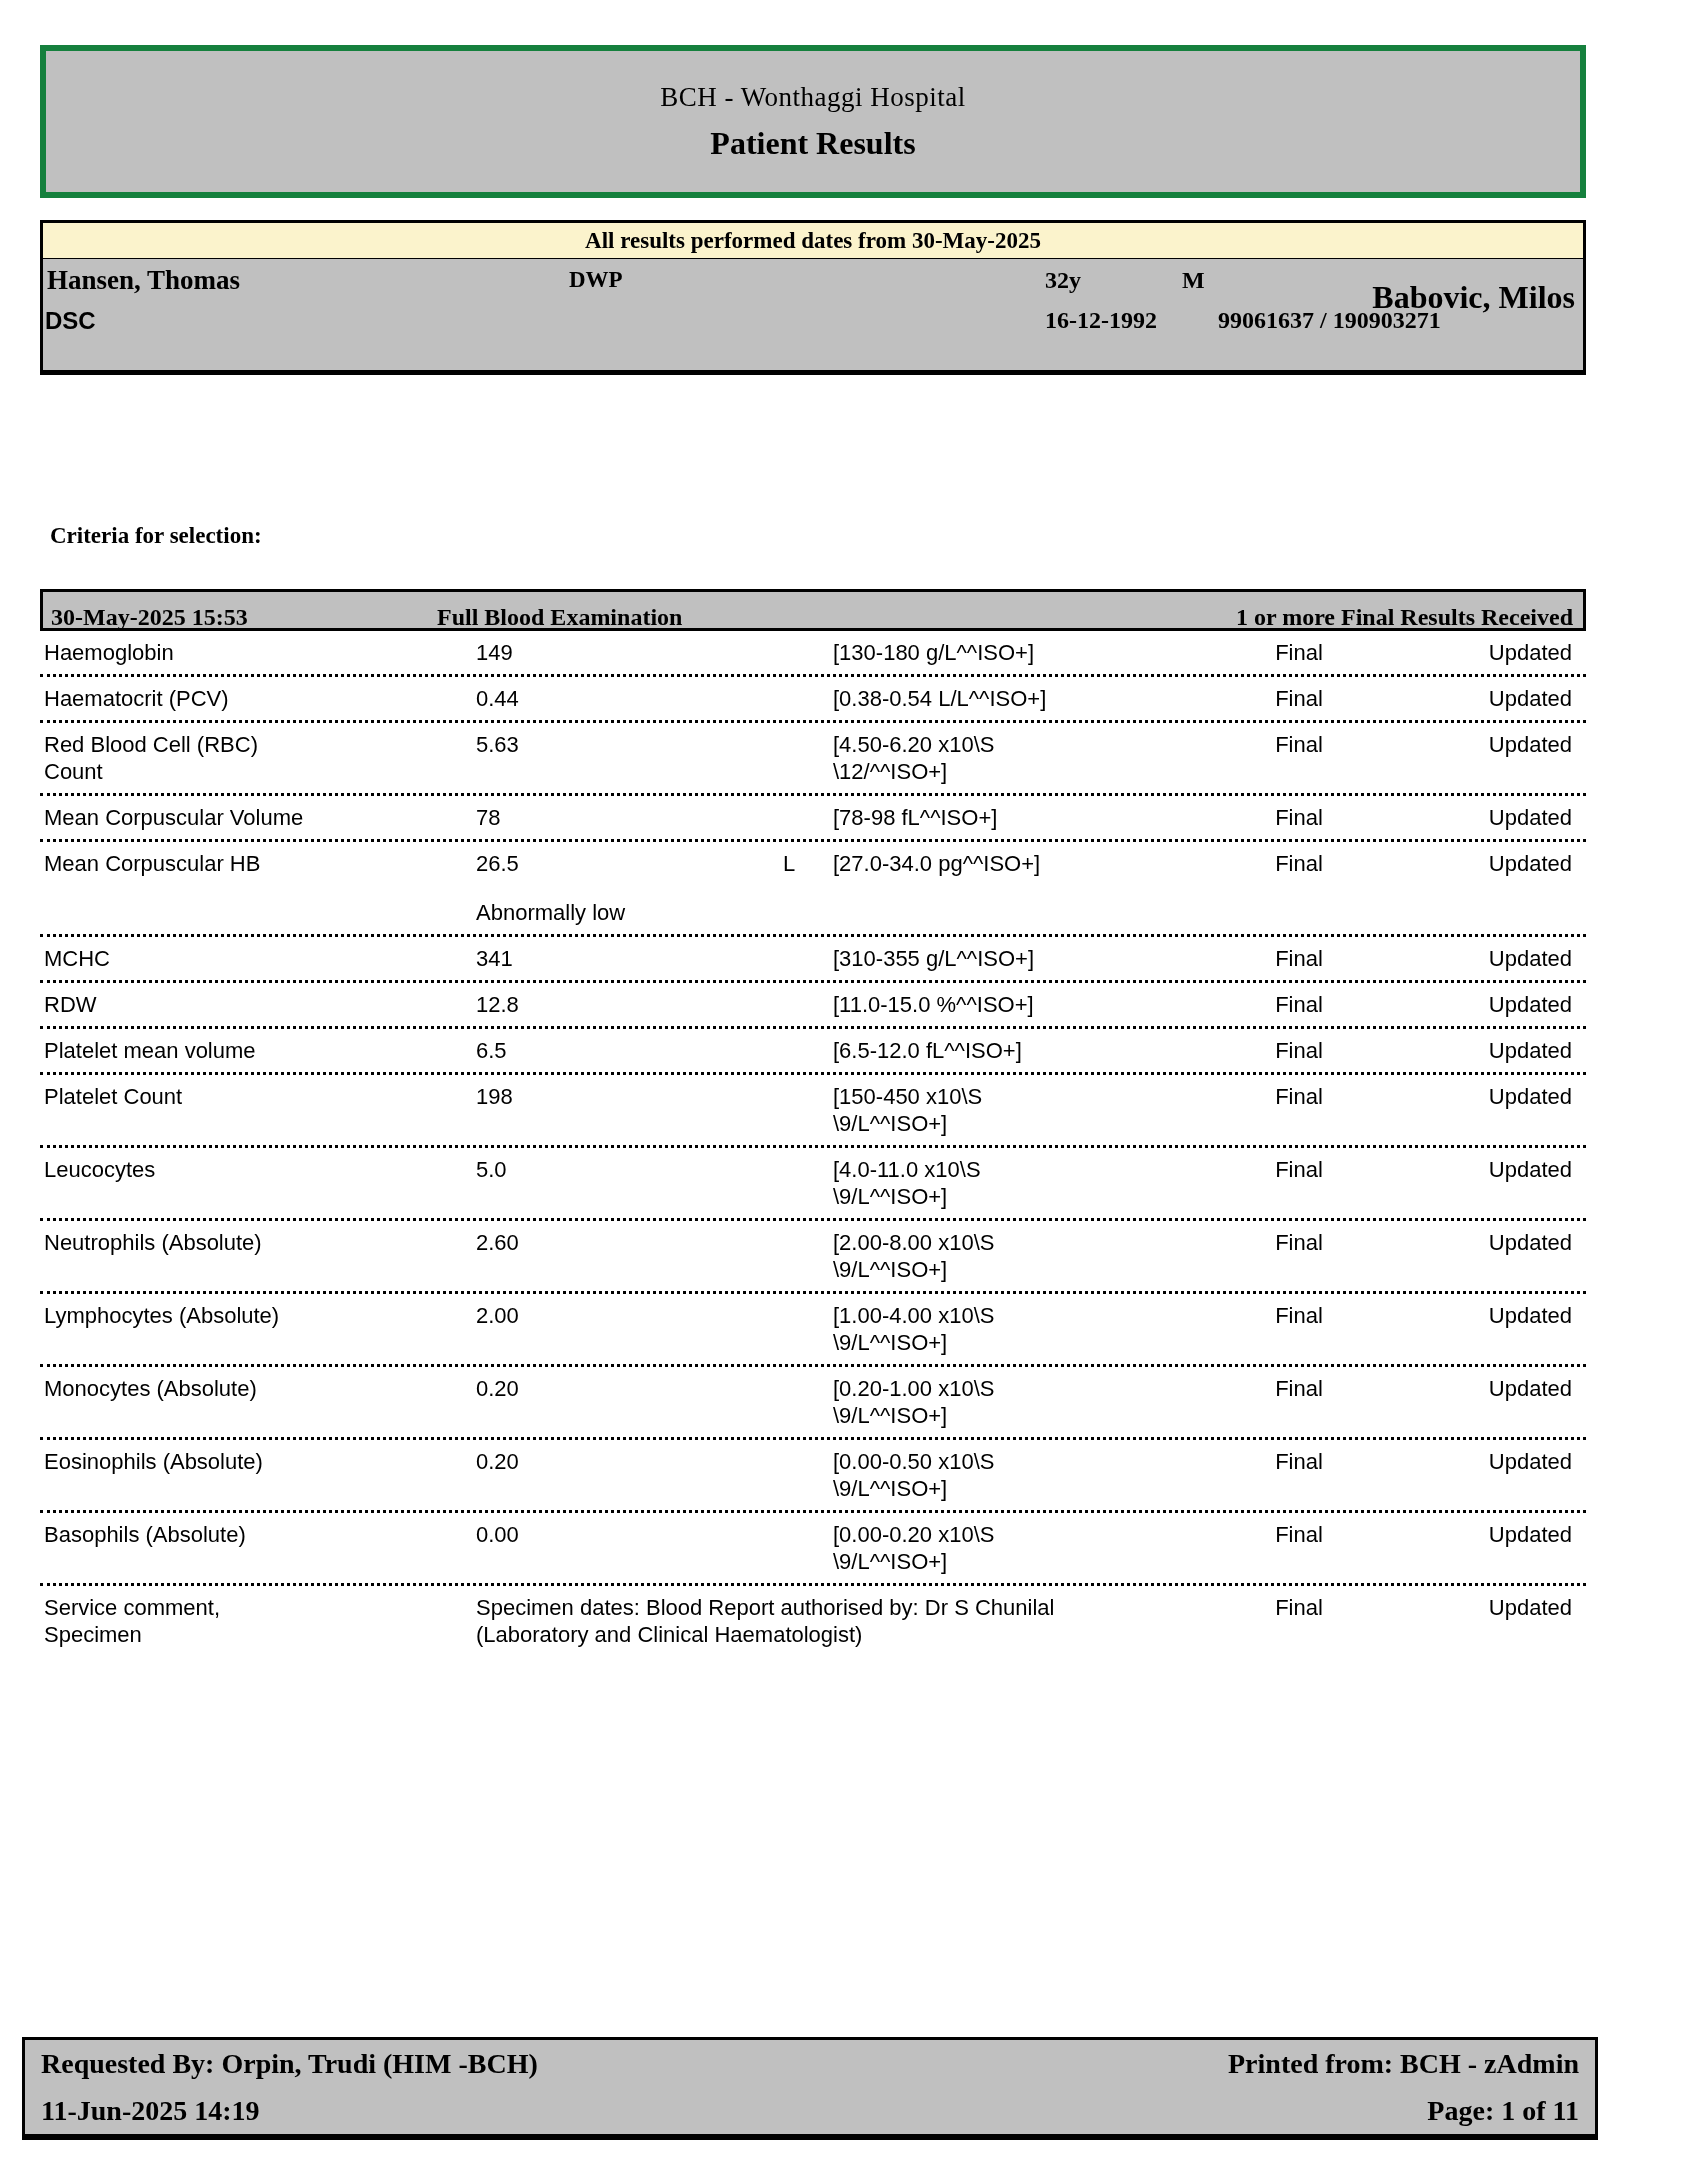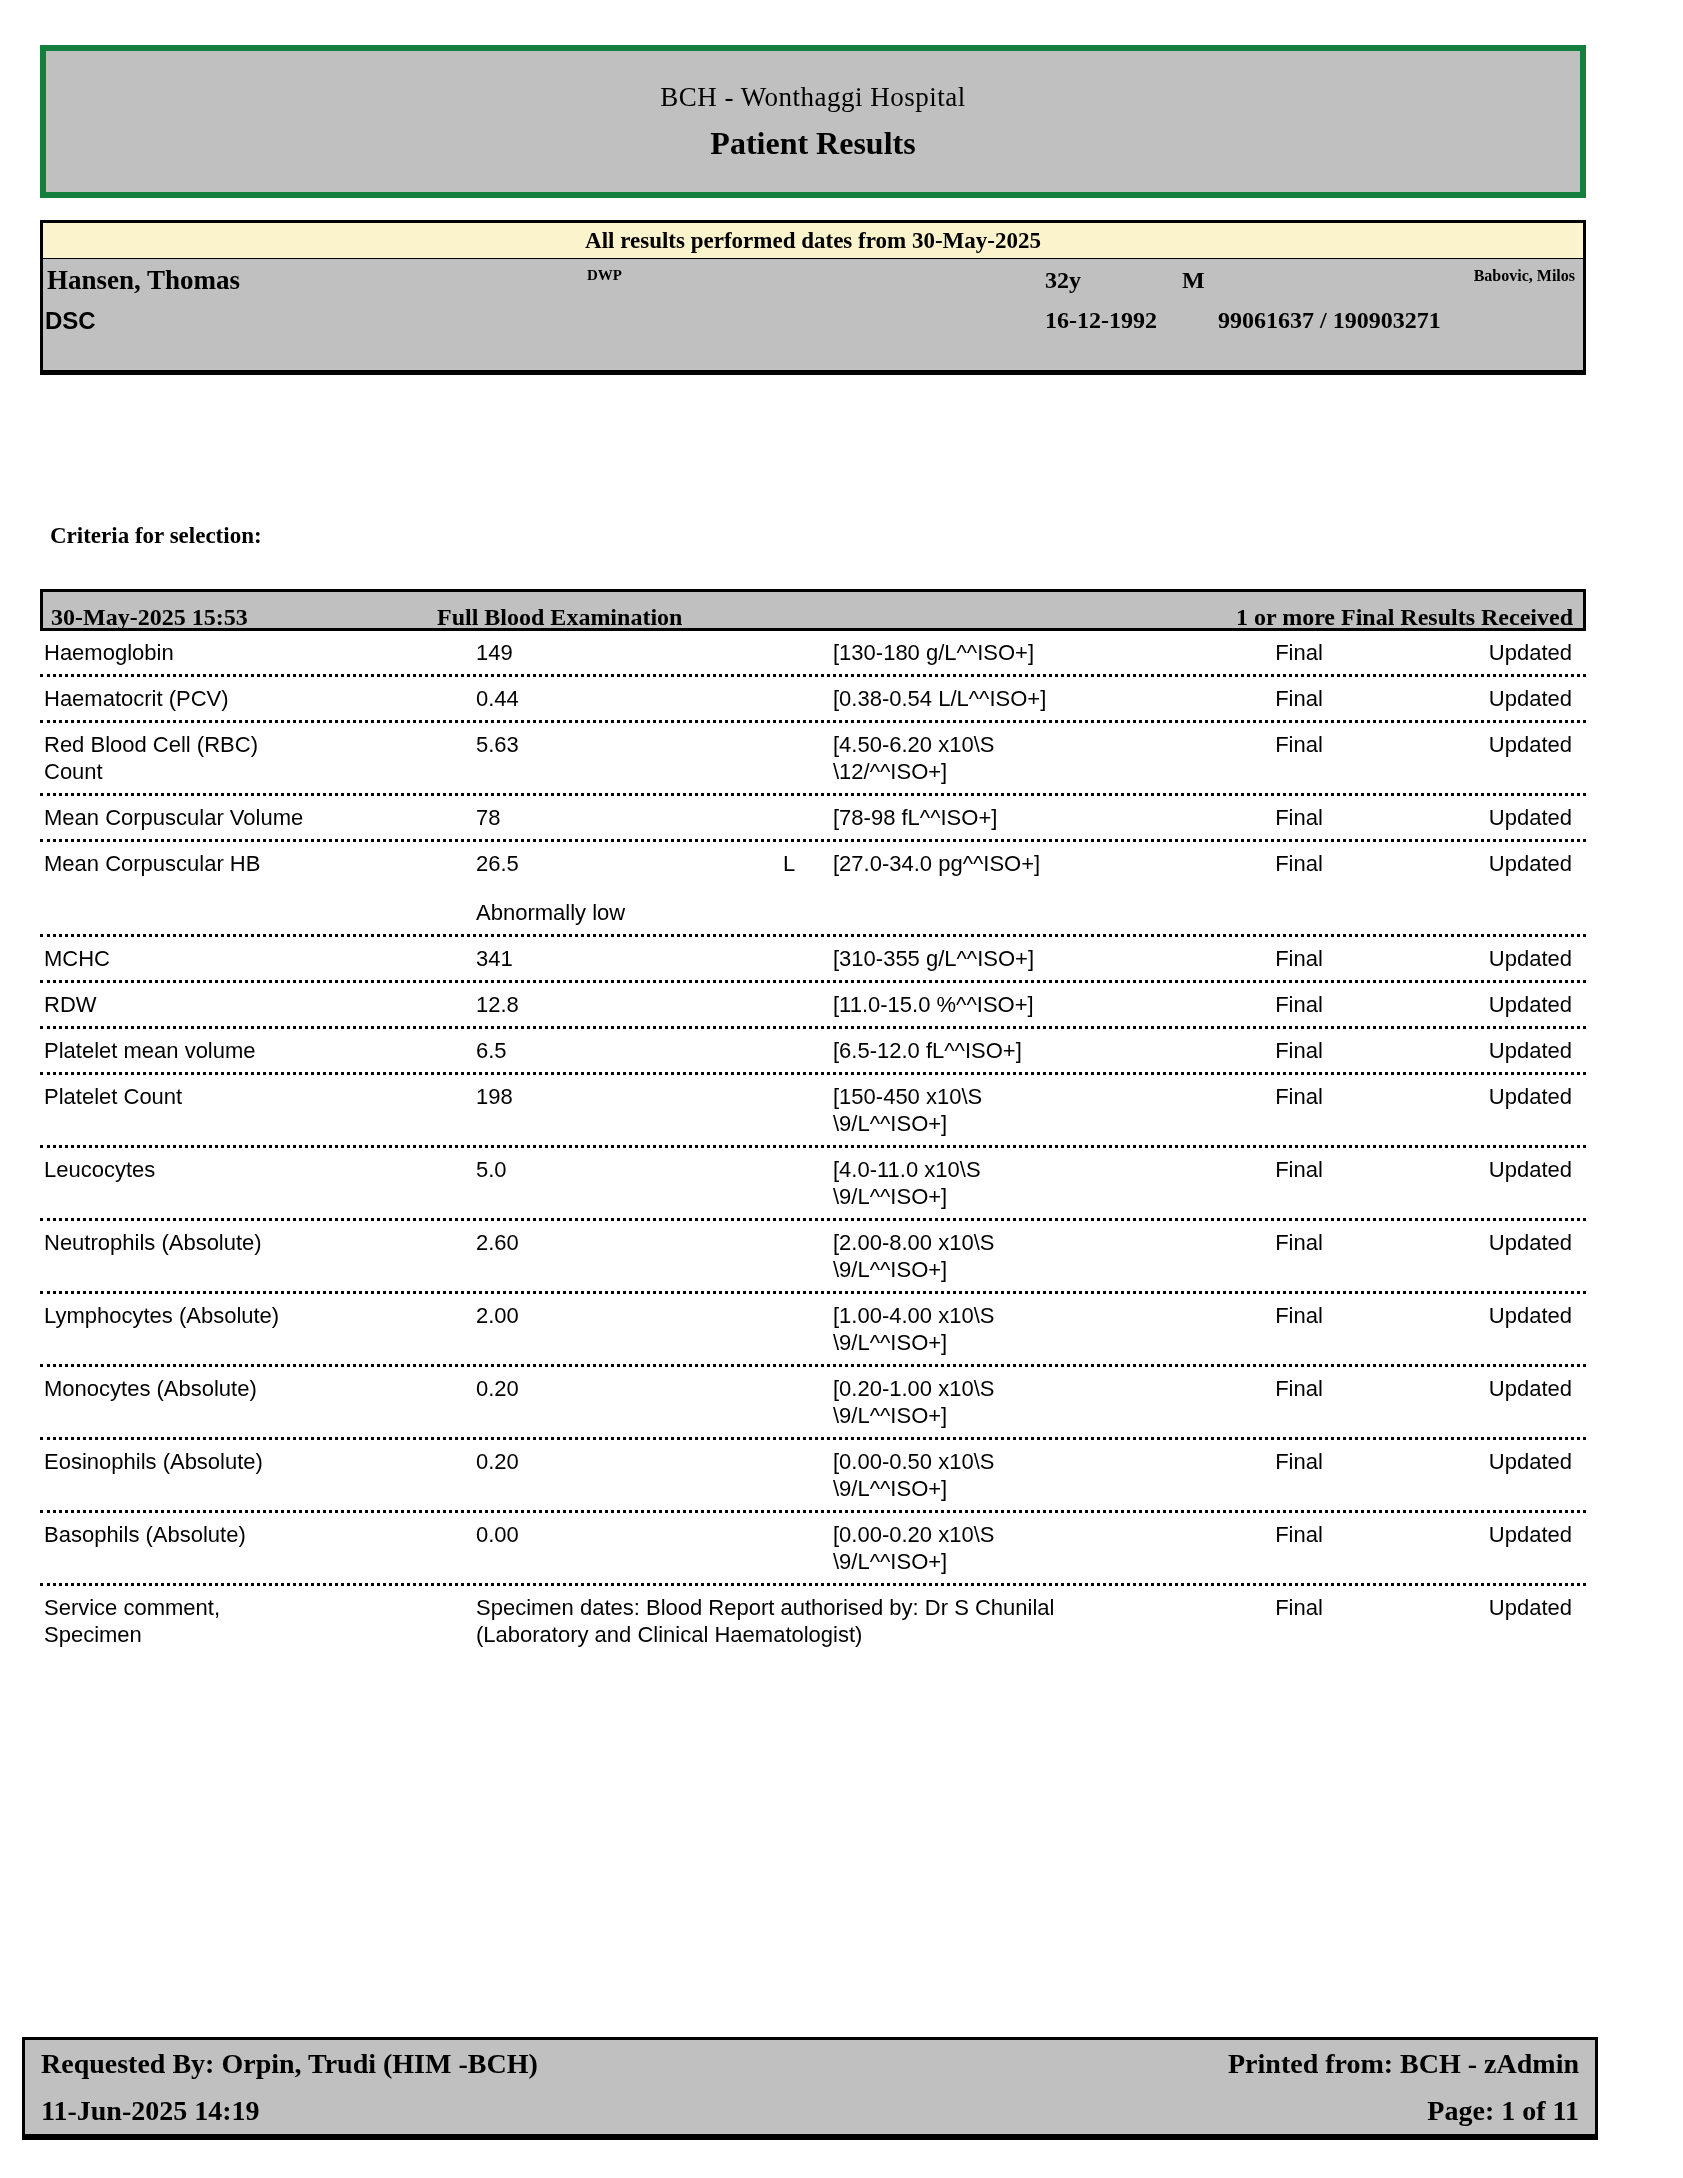--- a/index.html
+++ b/index.html
@@ -17,24 +17,24 @@
   .banner{position:absolute;left:40px;top:220px;width:1546px;height:42px;box-sizing:border-box;
       background:#fbf3cc;border:3px solid #000;border-bottom-width:4px;
       display:flex;align-items:center;justify-content:center;}
   .banner span{font-size:23px;font-weight:bold;}
 
   
   .patient-box{position:absolute;left:40px;top:259px;width:1546px;height:116px;box-sizing:border-box;
       background:#c0c0c0;border:3px solid #000;border-top:none;border-bottom-width:5px;}
   .patient-box .abs{position:absolute;white-space:nowrap;font-weight:bold;}
   .p-name{left:4px;top:6px;font-size:27px;}
-  .p-loc{left:544px;top:8px;font-size:15px;}
+  .p-loc{left:526px;top:8px;font-size:23px;}
   .p-age{left:1002px;top:8px;font-size:24px;}
   .p-sex{left:1139px;top:8px;font-size:24px;}
-  .p-doc{right:8px;top:8px;font-size:16px;}
+  .p-doc{right:8px;top:20px;font-size:32px;}
   .p-cat{left:2px;top:48px;font-size:24px;font-family:"Liberation Sans",sans-serif;}
   .p-dob{left:1002px;top:48px;font-size:24px;}
   .p-ids{left:1175px;top:48px;font-size:24px;}
 
   
   .criteria{position:absolute;left:50px;top:523px;font-size:23px;font-weight:bold;}
 
   
   .results{position:absolute;left:40px;top:589px;width:1546px;}
   .headbar{box-sizing:border-box;position:relative;width:1546px;height:42px;background:#c0c0c0;

